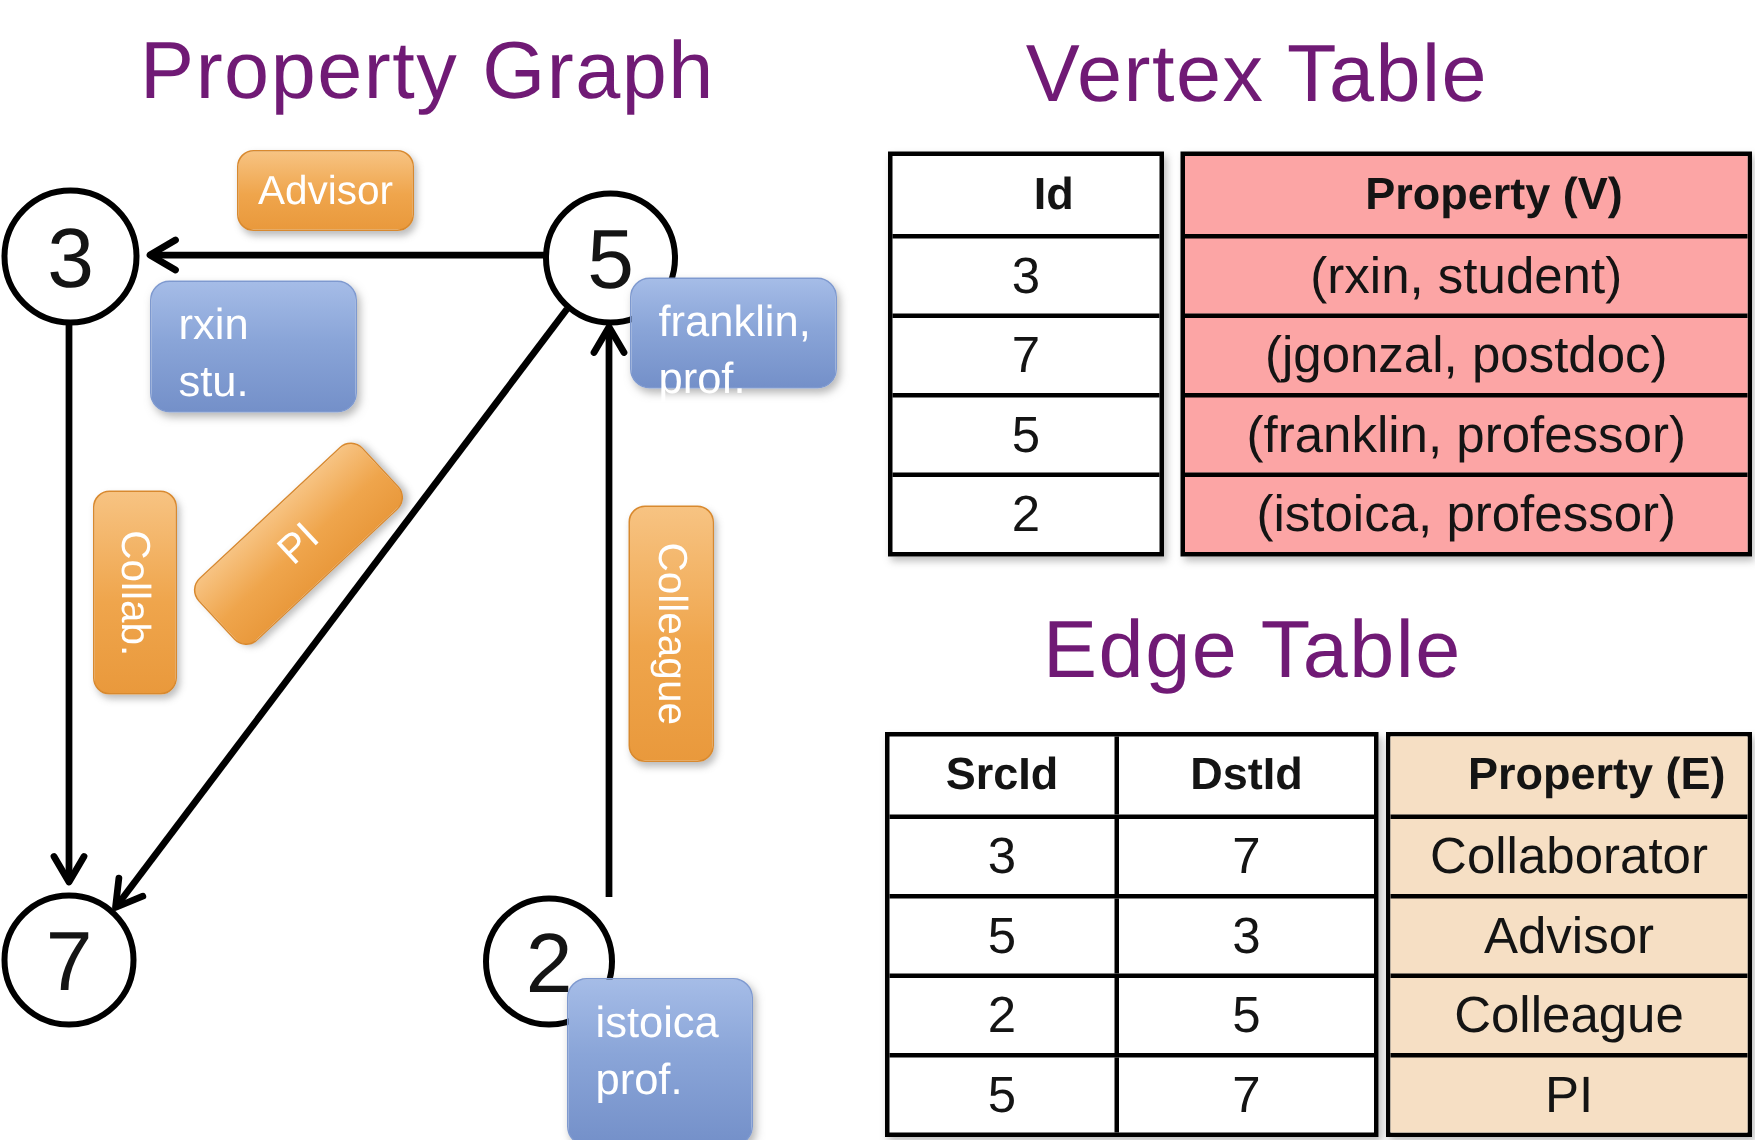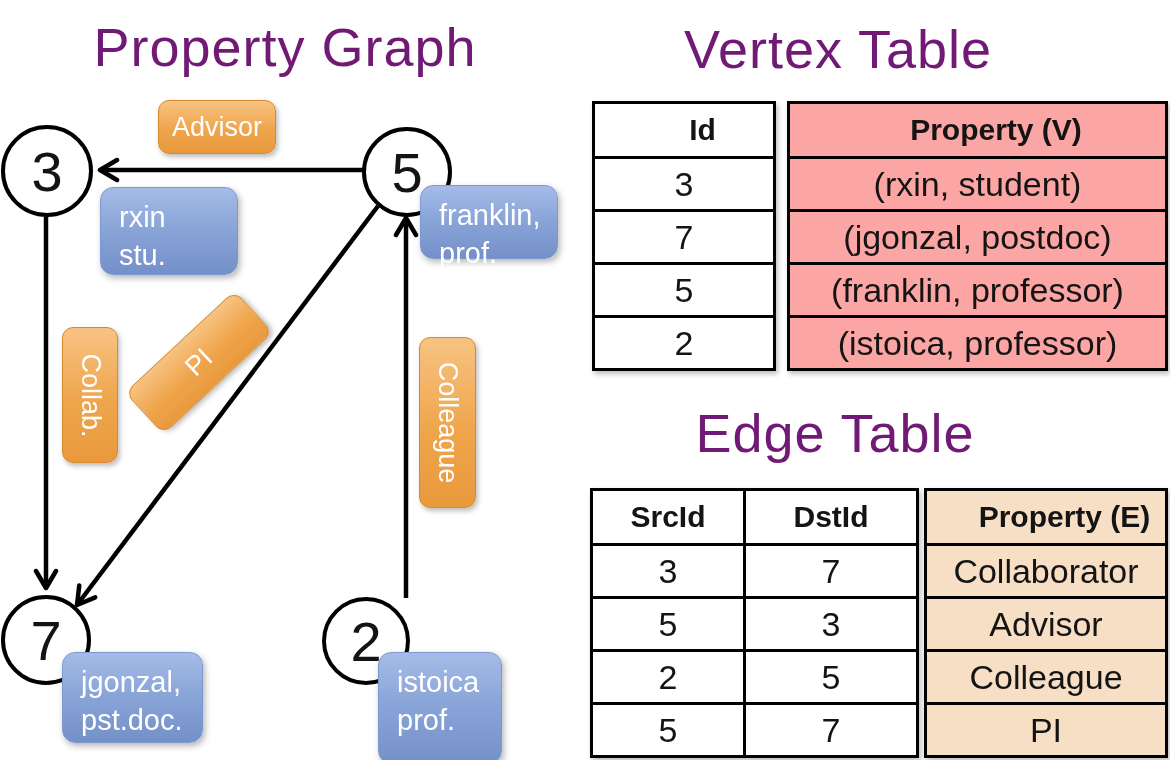--- a/index.html
+++ b/index.html
@@ -101,24 +101,20 @@
   </div>
 
   <div class="vbox" style="left:62px;  top:187px; width:138px; height:88px;margin-left:38px;">
     <div>rxin</div>
     <div>stu.</div>
   </div>
   <div class="vbox" style="left:420px; top:185px; width:138px; height:74px;">
     <div>franklin,</div>
     <div>prof.</div>
   </div>
-  <div class="vbox" style="left:62px;  top:652px; width:141px; height:91px;">
-    <div>jgonzal,</div>
-    <div>pst.doc.</div>
-  </div>
   <div class="vbox" style="left:378px; top:652px; width:124px; height:112px;">
     <div>istoica</div>
     <div>prof.</div>
   </div>
 
   <div class="tbl" style="left:592px; top:101px; width:184px;">
     <div class="trow hdr">Id</div>
     <div class="trow">3</div>
     <div class="trow">7</div>
     <div class="trow">5</div>

